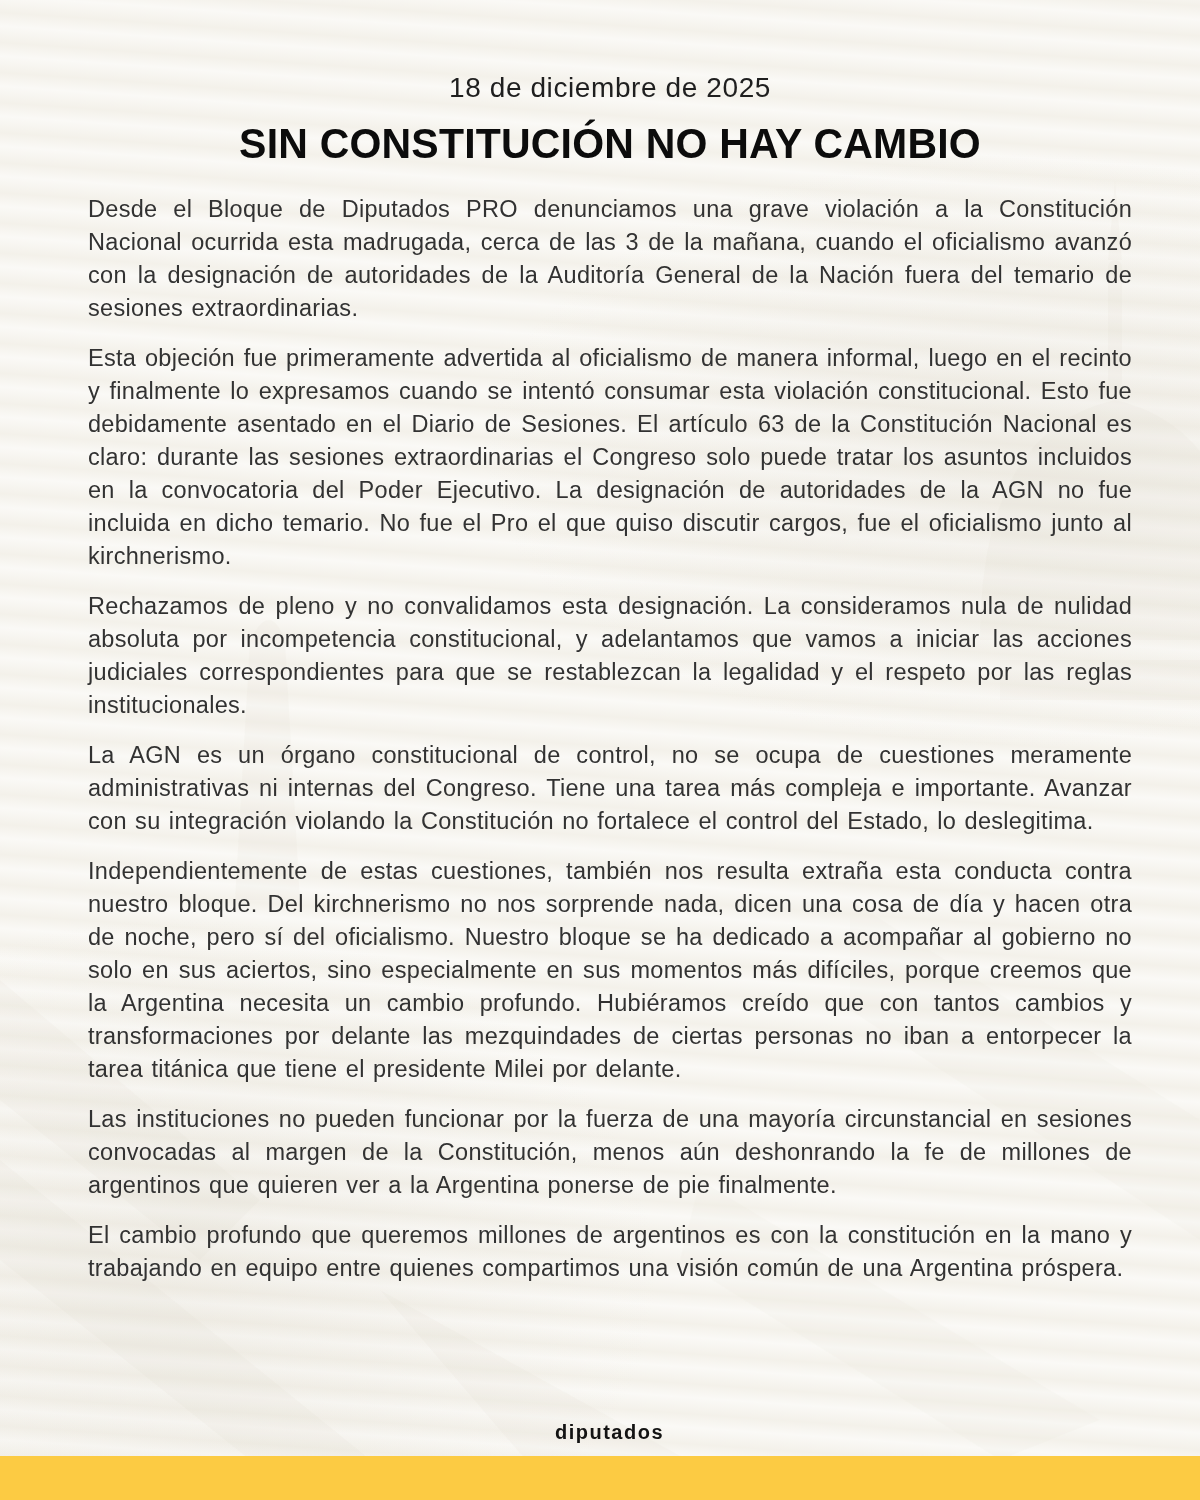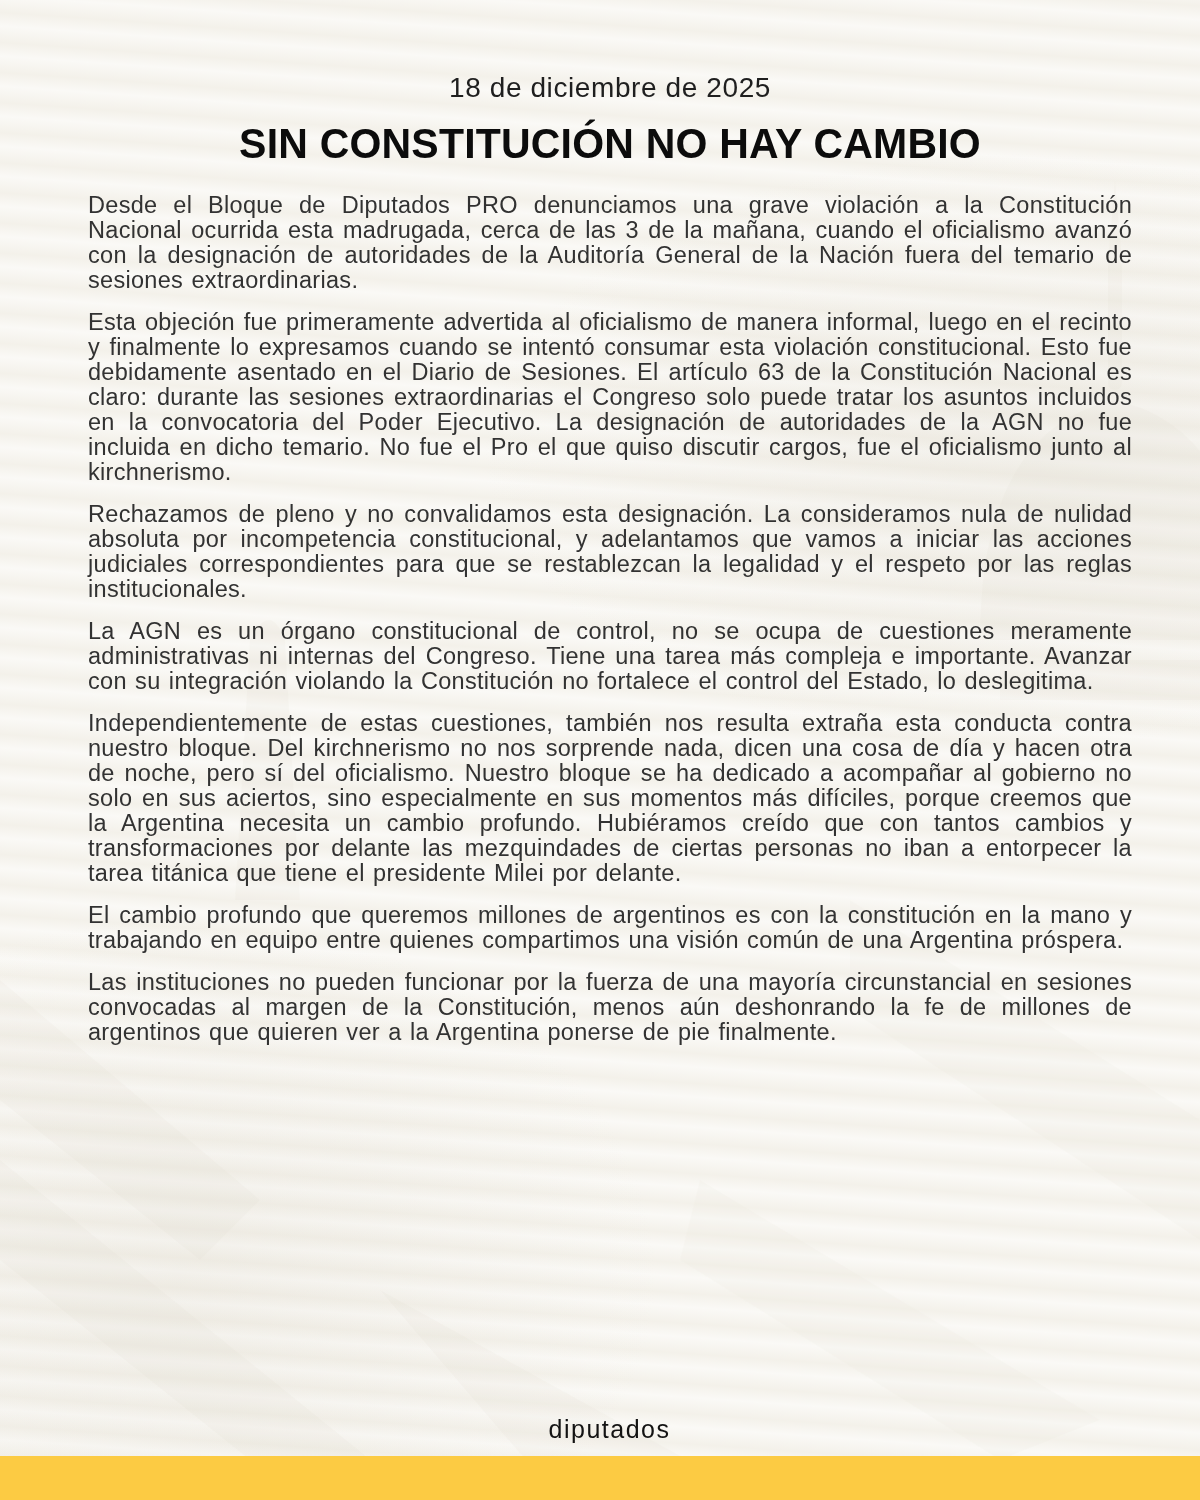--- a/index.html
+++ b/index.html
@@ -40,21 +40,21 @@
     text-align: center;
     font-size: 41px;
     font-weight: 800;
     letter-spacing: 0.2px;
     color: #0c0c0c;
     margin: 0 0 26px 0;
     transform: scaleY(1.04);
   }
   .content {
     font-size: 23.5px;
-    line-height: 25px;
+    line-height: 33px;
     letter-spacing: 0.3px;
     word-spacing: 1.5px;
     text-align: justify;
     color: #323232;
     margin-top: 12px;
   }
   .content p { margin: 0 0 17px 0; }
   .logo {
     position: absolute;
     left: 50%; transform: translateX(-50%);
@@ -66,22 +66,22 @@
   .logo-pro {
     font-size: 76px;
     font-weight: 800;
     letter-spacing: -3px;
     line-height: 0.82;
     color: #131313;
     display: inline-block;
   }
   .logo-triangle { margin-left: 14px; margin-top: 1px; }
   .logo-sub {
-    font-size: 25px;
-    font-weight: 400;
+    font-size: 20px;
+    font-weight: 700;
     letter-spacing: 1.5px;
     color: #131313;
     margin-top: -13px;
     padding-left: 19px;
     position: relative;
     z-index: 3;
   }
   .footer-bar {
     position: absolute;
     left: 0; bottom: 0;
@@ -119,22 +119,22 @@
   <div class="inner">
     <p class="date-line">18 de diciembre de 2025</p>
     <h1 class="title">SIN CONSTITUCIÓN NO HAY CAMBIO</h1>
 
     <div class="content">
       <p>Desde el Bloque de Diputados PRO denunciamos una grave violación a la Constitución Nacional ocurrida esta madrugada, cerca de las 3 de la mañana, cuando el oficialismo avanzó con la designación de autoridades de la Auditoría General de la Nación fuera del temario de sesiones extraordinarias.</p>
       <p>Esta objeción fue primeramente advertida al oficialismo de manera informal, luego en el recinto y finalmente lo expresamos cuando se intentó consumar esta violación constitucional. Esto fue debidamente asentado en el Diario de Sesiones. El artículo 63 de la Constitución Nacional es claro: durante las sesiones extraordinarias el Congreso solo puede tratar los asuntos incluidos en la convocatoria del Poder Ejecutivo. La designación de autoridades de la AGN no fue incluida en dicho temario. No fue el Pro el que quiso discutir cargos, fue el oficialismo junto al kirchnerismo.</p>
       <p>Rechazamos de pleno y no convalidamos esta designación. La consideramos nula de nulidad absoluta por incompetencia constitucional, y adelantamos que vamos a iniciar las acciones judiciales correspondientes para que se restablezcan la legalidad y el respeto por las reglas institucionales.</p>
       <p>La AGN es un órgano constitucional de control, no se ocupa de cuestiones meramente administrativas ni internas del Congreso. Tiene una tarea más compleja e importante. Avanzar con su integración violando la Constitución no fortalece el control del Estado, lo deslegitima.</p>
       <p>Independientemente de estas cuestiones, también nos resulta extraña esta conducta contra nuestro bloque. Del kirchnerismo no nos sorprende nada, dicen una cosa de día y hacen otra de noche, pero sí del oficialismo. Nuestro bloque se ha dedicado a acompañar al gobierno no solo en sus aciertos, sino especialmente en sus momentos más difíciles, porque creemos que la Argentina necesita un cambio profundo. Hubiéramos creído que con tantos cambios y transformaciones por delante las mezquindades de ciertas personas no iban a entorpecer la tarea titánica que tiene el presidente Milei por delante.</p>
+      <p>Las instituciones no pueden funcionar por la fuerza de una mayoría circunstancial en sesiones convocadas al margen de la Constitución, menos aún deshonrando la fe de millones de argentinos que quieren ver a la Argentina ponerse de pie finalmente.</p>
       <p>El cambio profundo que queremos millones de argentinos es con la constitución en la mano y trabajando en equipo entre quienes compartimos una visión común de una Argentina próspera.</p>
-      <p>Las instituciones no pueden funcionar por la fuerza de una mayoría circunstancial en sesiones convocadas al margen de la Constitución, menos aún deshonrando la fe de millones de argentinos que quieren ver a la Argentina ponerse de pie finalmente.</p>
     </div>
   </div>
 
   <div class="logo">
     <div class="logo-sub">diputados</div>
   </div>
 
   <div class="footer-bar"></div>
 </div>
 

